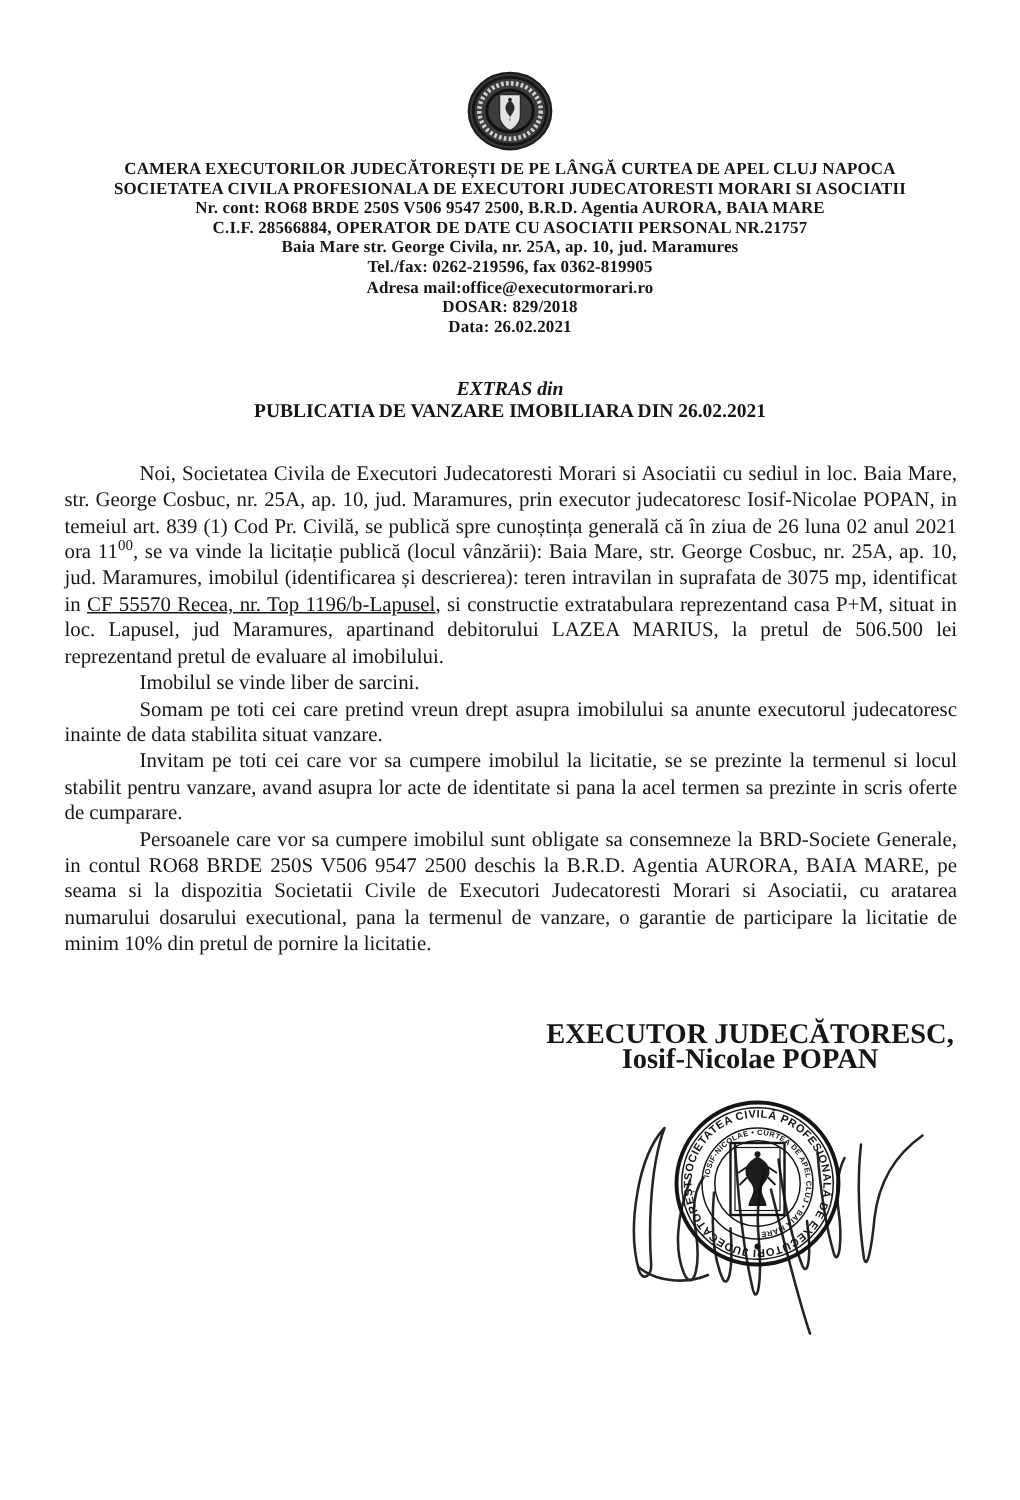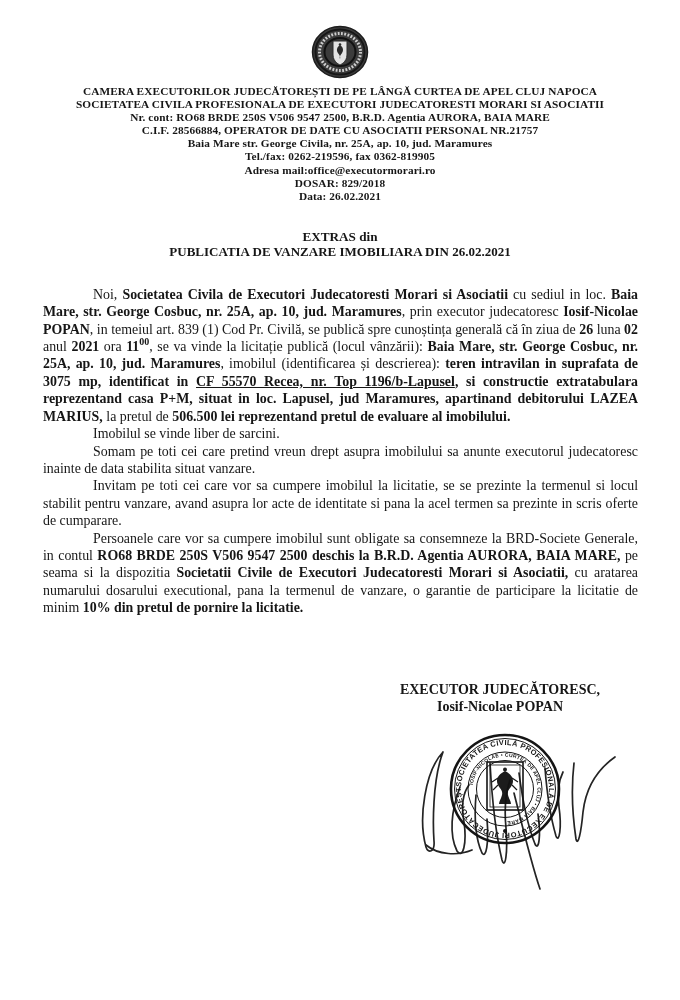--- a/index.html
+++ b/index.html
@@ -6,56 +6,56 @@
   .doc-page{
     position:relative;
     width:680px;height:1000px;
     background:#ffffff;
     color:#161616;
     font-family:"Liberation Serif","DejaVu Serif",serif;
     overflow:hidden;
     box-sizing:border-box;
   }
   .header-block{
-    padding-top:25px;
+    padding-top:47px;
     text-align:center;
   }
   .emblem-wrap{height:56px;margin-bottom:4px;}
   .header-lines{
     font-weight:bold;
     font-size:11.3px;
     line-height:13.1px;
     letter-spacing:.1px;
   }
   .hline{white-space:nowrap;}
   .title-block{
     margin-top:26px;
     text-align:center;
     font-weight:bold;
   }
-  .title-line1{font-size:13.2px;line-height:15px;}
+  .title-line1{font-size:13.2px;line-height:15px;font-style:italic;}
   .title-line2{font-size:13px;line-height:16px;}
   .body-block{
     margin-top:26px;
     padding:0 42px 0 43px;
     font-size:13.9px;
     line-height:17.4px;
     text-align:justify;
   }
   .para{margin:0;text-indent:50px;}
-  .b{font-weight:bold;}
+  .b{font-weight:normal;}
   .u{text-decoration:underline;}
   sup{font-size:10px;line-height:0;vertical-align:super;}
   .sig-block{
     position:absolute;
     left:355px;top:681px;
     width:290px;
     text-align:center;
     font-weight:bold;
-    font-size:14px;
+    font-size:19px;
     line-height:17px;
   }
   .stamp-wrap{
     position:absolute;
     left:410px;top:723px;
     width:240px;height:212px;
   }
   .ring-text{font-family:"Liberation Sans","DejaVu Sans",sans-serif;font-weight:bold;}
 </style>
 </head>

